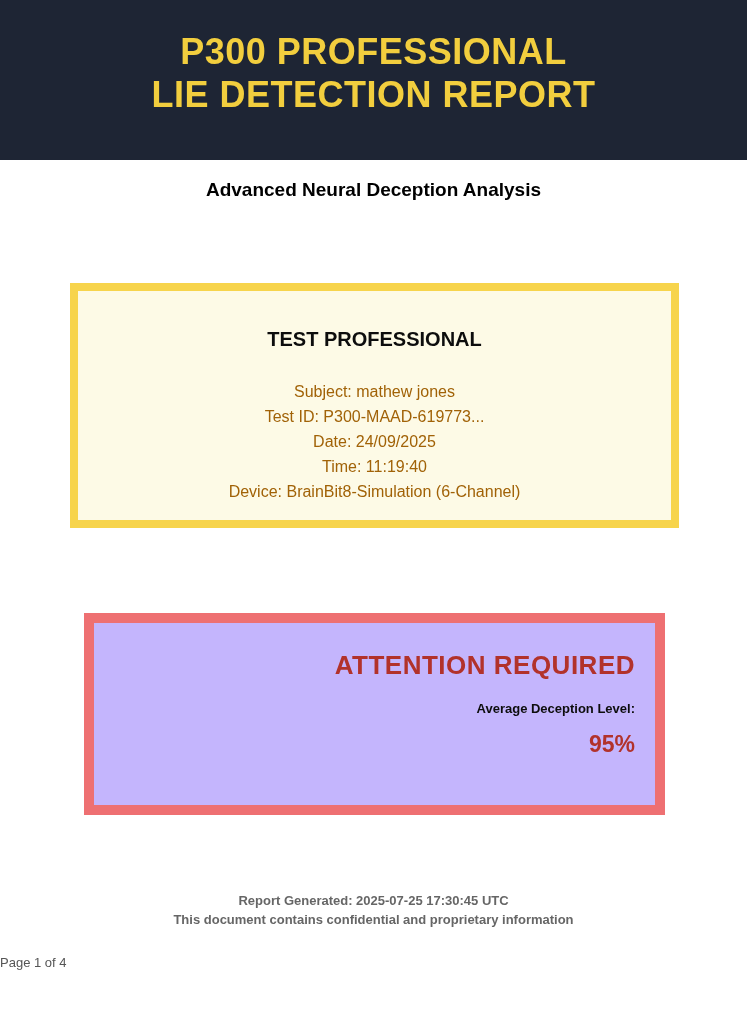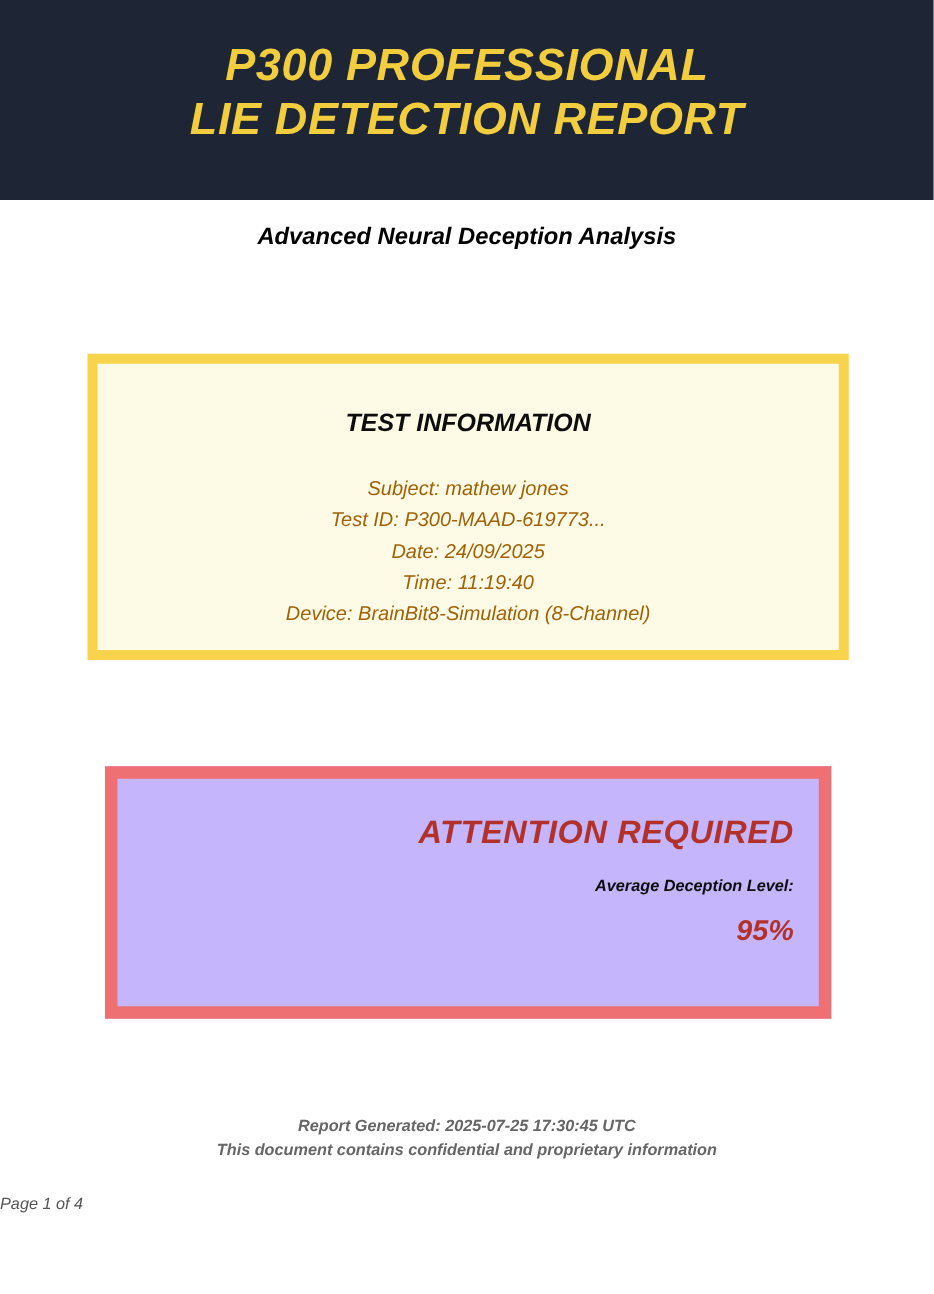--- a/index.html
+++ b/index.html
@@ -9,21 +9,20 @@
     height: 1035px;
     font-family: "Liberation Sans", sans-serif;
     color: #111111;
     overflow: hidden;
   }
   .page {
     width: 747px;
     height: 1035px;
     background: #ffffff;
     position: relative;
-    font-style: italic;
   }
   
   .report-header {
     height: 160px;
     background: #1e2534;
     display: flex;
     align-items: center;
     justify-content: center;
   }
   .report-title {
@@ -122,27 +121,27 @@
   <header class="report-header">
     <div class="report-title">
       <div>P300 PROFESSIONAL</div>
       <div>LIE DETECTION REPORT</div>
     </div>
   </header>
 
   <div class="subtitle">Advanced Neural Deception Analysis</div>
 
   <section class="info-box">
-    <h2 class="info-title">TEST INFORMATION</h2>
+    <h2 class="info-title">TEST PROFESSIONAL</h2>
     <div class="info-lines">
       <div class="info-line">Subject: mathew jones</div>
       <div class="info-line">Test ID: P300-MAAD-619773...</div>
       <div class="info-line">Date: 24/09/2025</div>
       <div class="info-line">Time: 11:19:40</div>
-      <div class="info-line">Device: BrainBit8-Simulation (8-Channel)</div>
+      <div class="info-line">Device: BrainBit8-Simulation (6-Channel)</div>
     </div>
   </section>
 
   <section class="alert-box">
     <h2 class="alert-title">ATTENTION REQUIRED</h2>
     <div class="alert-label">Average Deception Level:</div>
     <div class="alert-value">95%</div>
   </section>
 
   <footer class="report-footer">

